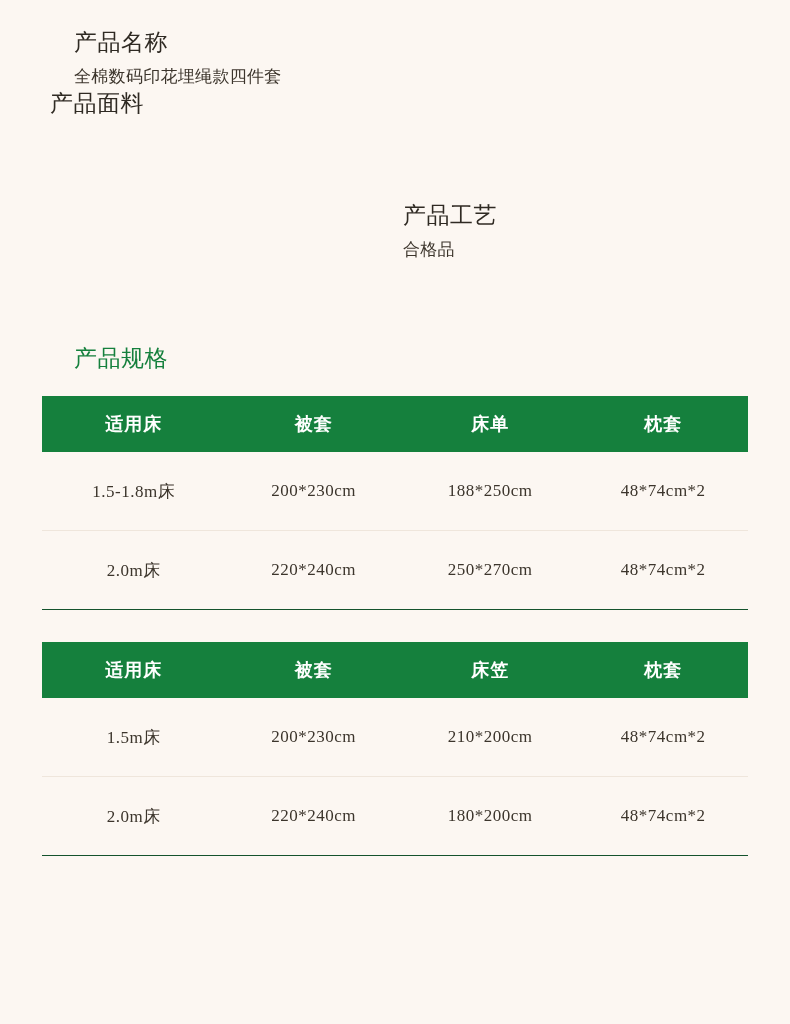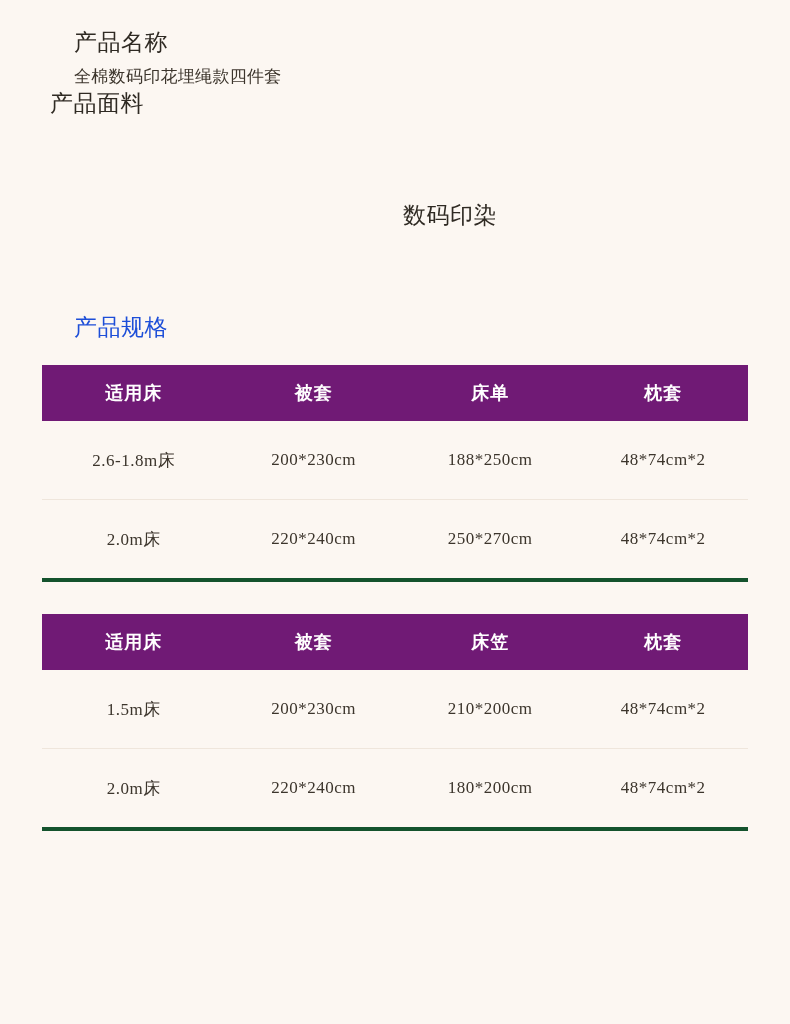--- a/index.html
+++ b/index.html
@@ -47,55 +47,55 @@
     margin-top: 7px;
     letter-spacing: 0.3px;
   }
 
   .row-1 { margin-top: 28px; flex-direction: column; }
   .row-2 { margin-top: 82px; }
 
   .section-title {
     font-size: 23px;
     line-height: 30px;
-    color: #1d4ed8;
+    color: #15803d;
     padding-left: 32px;
     margin-top: 82px;
     letter-spacing: 0.5px;
   }
 
   
   table.spec {
     width: 100%;
     border-collapse: collapse;
     table-layout: fixed;
     margin-top: 22px;
   }
   table.spec.second { margin-top: 32px; }
 
   table.spec thead th {
-    background: #701a75;
+    background: #15803d;
     color: #ffffff;
     font-size: 18px;
     font-weight: bold;
     height: 54px;
     text-align: center;
     letter-spacing: 1px;
     border: none;
   }
   table.spec tbody td {
     height: 76px;
     text-align: center;
     font-size: 17px;
     color: #3c352c;
     border-bottom: 1px solid #efe6dc;
     letter-spacing: 0.5px;
   }
   table.spec tbody tr:last-child td {
-    border-bottom: 4px solid #14532d;
+    border-bottom: 1px solid #14532d;
   }
   .col-0 { width: 26%; }
   .col-1 { width: 25%; margin-top: 8px; }
   .col-2 { width: 25%; }
   .col-3 { width: 24%; margin-top: 30px; }
 </style>
 </head>
 <body>
 
 <div class="page">
@@ -107,38 +107,39 @@
     </div>
     <div class="attr-cell right">
       <div class="attr-title">产品面料</div>
     </div>
   </div>
 
   <div class="attr-grid row-2">
     <div class="attr-cell left">
     </div>
     <div class="attr-cell right">
-      <div class="attr-title">数码印染</div>
+      <div class="attr-title">产品工艺</div>
+      <div class="attr-value">合格品</div>
     </div>
   </div>
 
   <div class="section-title">产品规格</div>
 
   <table class="spec first">
     <thead>
       <tr>
         <th class="col-0">适用床</th>
         <th class="col-1">被套</th>
         <th class="col-2">床单</th>
         <th class="col-3">枕套</th>
       </tr>
     </thead>
     <tbody>
       <tr>
-        <td>2.6-1.8m床</td>
+        <td>1.5-1.8m床</td>
         <td>200*230cm</td>
         <td>188*250cm</td>
         <td>48*74cm*2</td>
       </tr>
       <tr>
         <td>2.0m床</td>
         <td>220*240cm</td>
         <td>250*270cm</td>
         <td>48*74cm*2</td>
       </tr>

